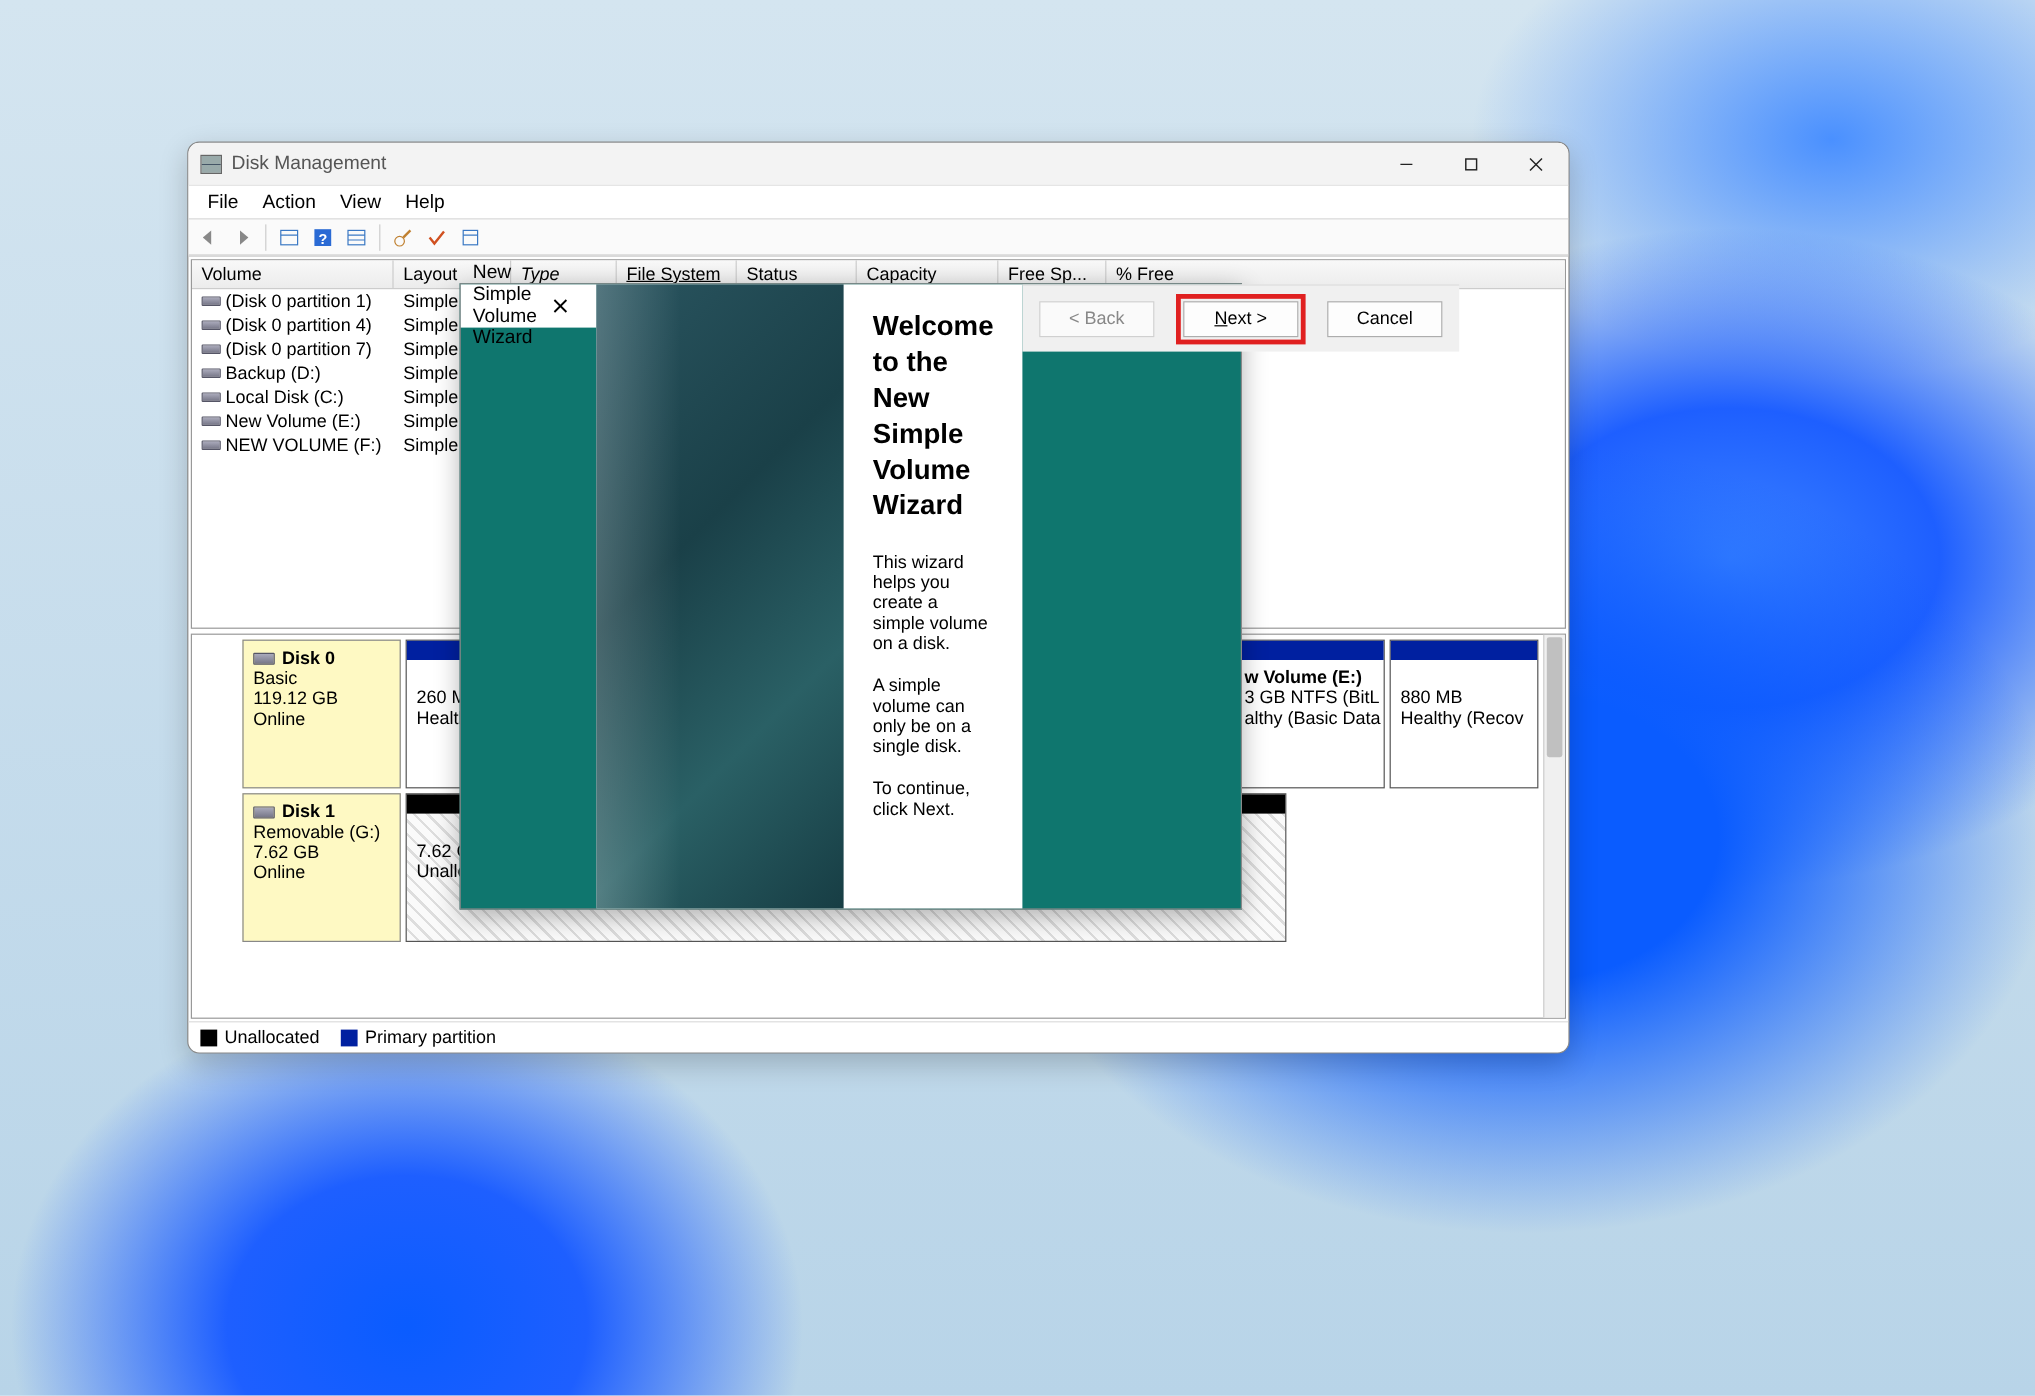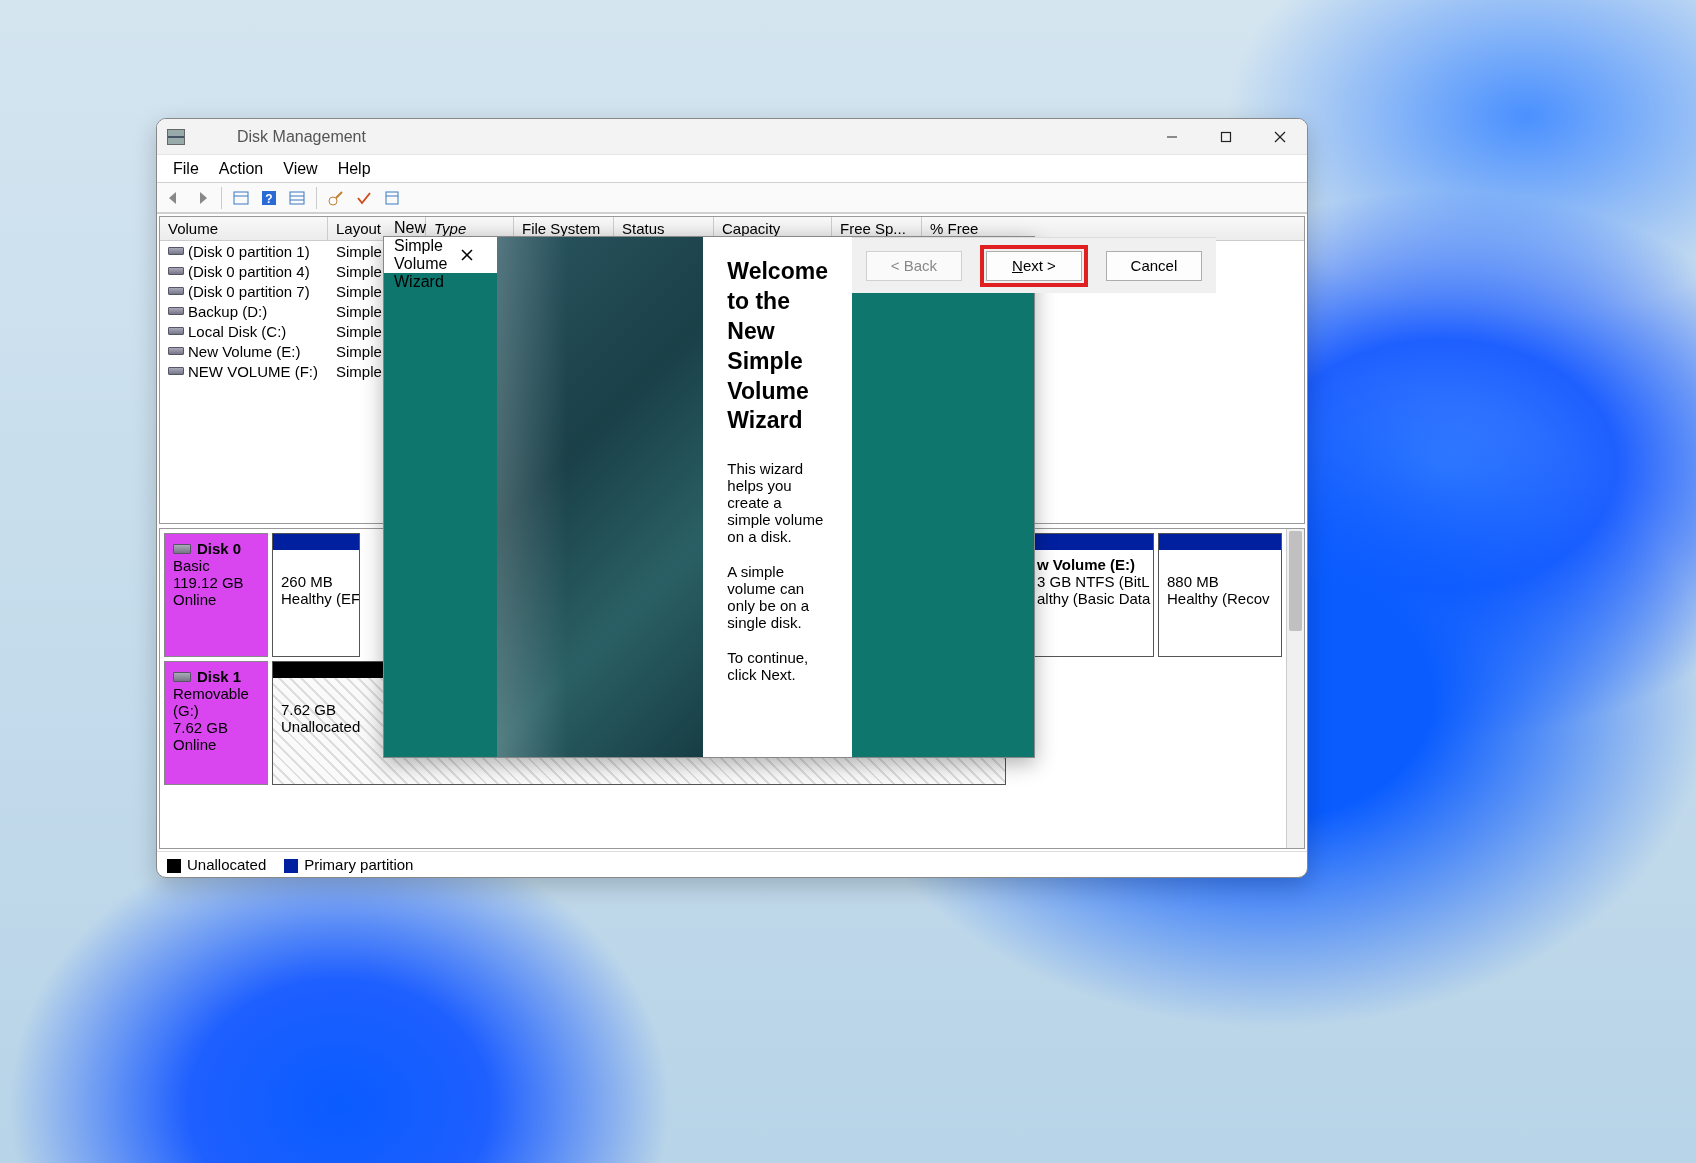--- a/index.html
+++ b/index.html
@@ -36,21 +36,21 @@
     display: flex; align-items: center;
     padding-left: 10px;
     background: #f3f3f3;
     border-bottom: 1px solid #e5e5e5;
   }
   .title-icon {
     width: 18px; height: 16px; margin-right: 8px;
     background: linear-gradient(#9aa 0%, #9aa 45%, #456 45%, #456 55%, #9aa 55%, #9aa 100%);
     border: 1px solid #666;
   }
-  .titlebar .title-text { color: #555; font-size: 16px; flex:1;margin-left:44px; }
+  .titlebar .title-text { color: #555; font-size: 16px; flex:1; }
   .win-ctrls { display: flex; height: 100%; }
   .win-ctrl {
     width: 54px; height: 100%;
     display: flex; align-items: center; justify-content: center;
     color: #222; font-size: 14px;
   }
   .win-ctrl svg { width: 12px; height: 12px; stroke: currentColor; fill: none; stroke-width: 1.2; }
 
   .menubar {
     height: 28px;
@@ -96,21 +96,21 @@
   }
   .col {
     padding: 3px 8px;
     border-right: 1px solid #ccc;
     white-space: nowrap;
     overflow: hidden;
   }
   .col.c0 { width: 168px; }
   .col.c1 { width: 98px; }
   .col.c2 { width: 88px; font-style: italic; }
-  .col.c3 { width: 100px; }
+  .col.c3 { width: 100px; text-decoration: underline; }
   .col.c4 { width: 100px; }
   .col.c5 { width: 118px; }
   .col.c6 { width: 90px; }
   .col.c7 { width: 118px; border-right:none; }
   .vol-rows { height: 282px; overflow: hidden; }
   .vol-row { display: flex; align-items: center; font-size: 15px; }
   .vol-row .vcell { padding: 1.5px 8px; white-space: nowrap; overflow:hidden; }
   .vcell.v0 { width: 168px; display:flex; align-items:center; gap:4px; }
   .vcell.v1 { width: 98px; }
   .disk-tiny {
@@ -132,25 +132,26 @@
     flex:1;
     overflow: hidden;
   }
   .disk-row {
     display: flex;
     height: 124px;
     margin: 4px;
     gap: 4px;
   }
   .disk-label-box {
-    width: 104px;
+    width: 132px;
     border: 1px solid #888;
     padding: 6px 8px;
     font-size: 15px;
-    background: #d946ef;
+    background: #fef9c3;
+    margin-left: 38px;
   }
   .disk-label-box .disk-name { font-weight: bold; display:flex; align-items:center; gap:6px;}
   .disk-label-box .disk-name .disk-tiny { width:18px; height:10px; }
   .partitions {
     flex:1;
     display:flex;
     gap:4px;
   }
   .partition {
     border: 1px solid #555;

